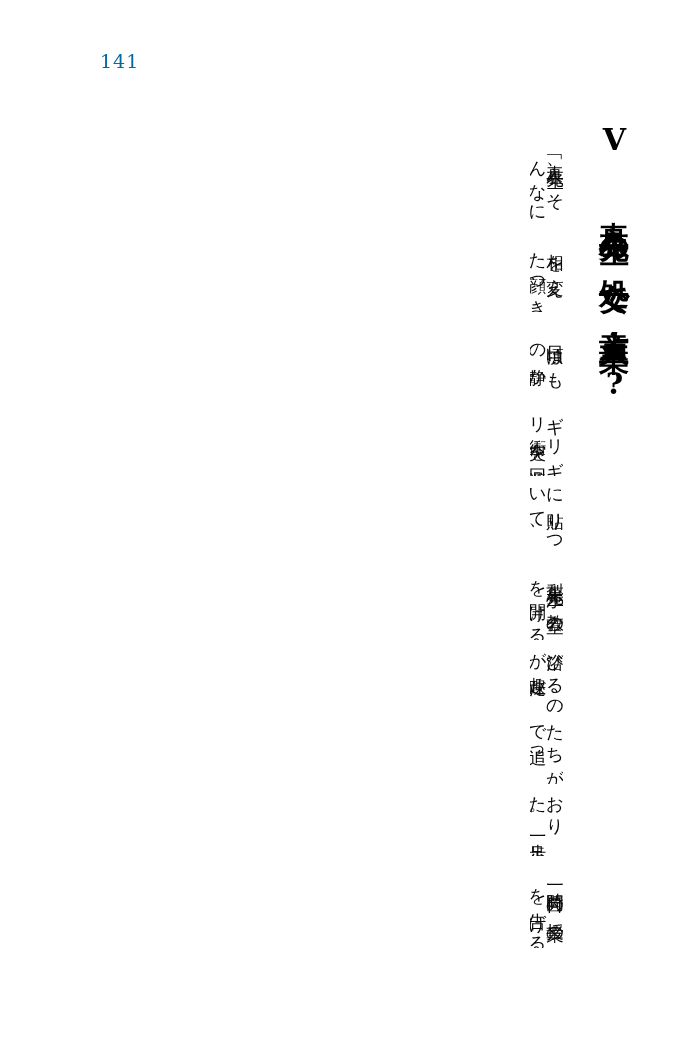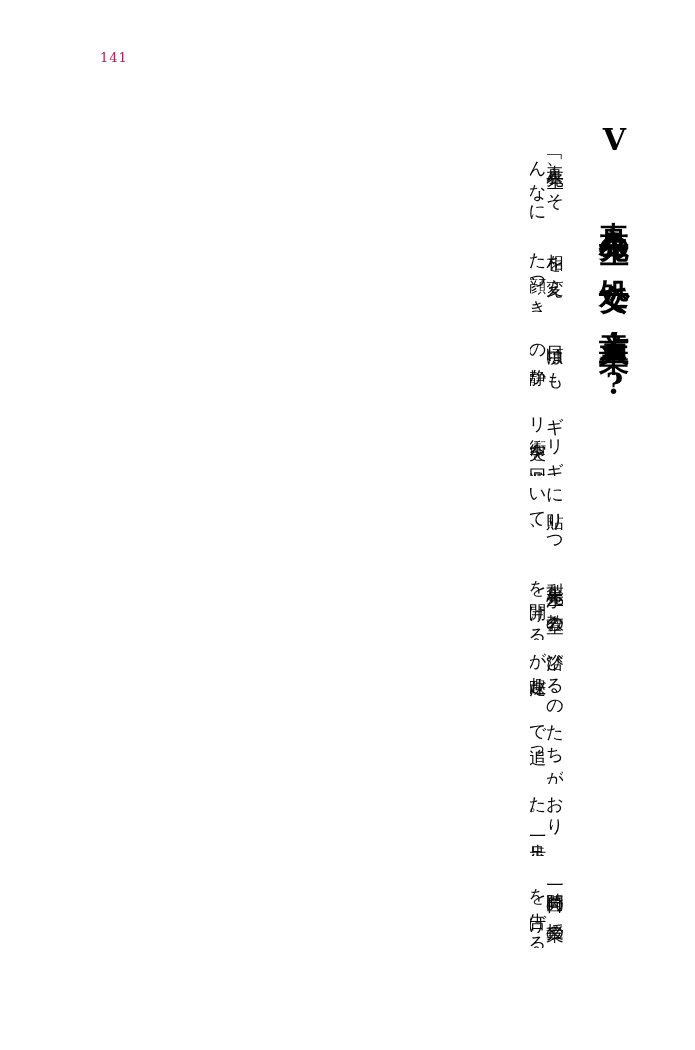--- a/index.html
+++ b/index.html
@@ -20,23 +20,23 @@
     width: 695px;
     height: 1050px;
     background: #ffffff;
   }
 
   
   .page-number {
     position: absolute;
     top: 50px;
     left: 100px;
-    font-size: 13px;
+    font-size: 19px;
     letter-spacing: 1px;
-    color: #be185d;
+    color: #0369a1;
     font-family: "DejaVu Serif", "Liberation Serif", serif;
   }
 
   .chapter-title {
     position: absolute;
     top: 122px;
     right: 66px;
     writing-mode: vertical-rl;
     -webkit-writing-mode: vertical-rl;
     text-orientation: upright;

